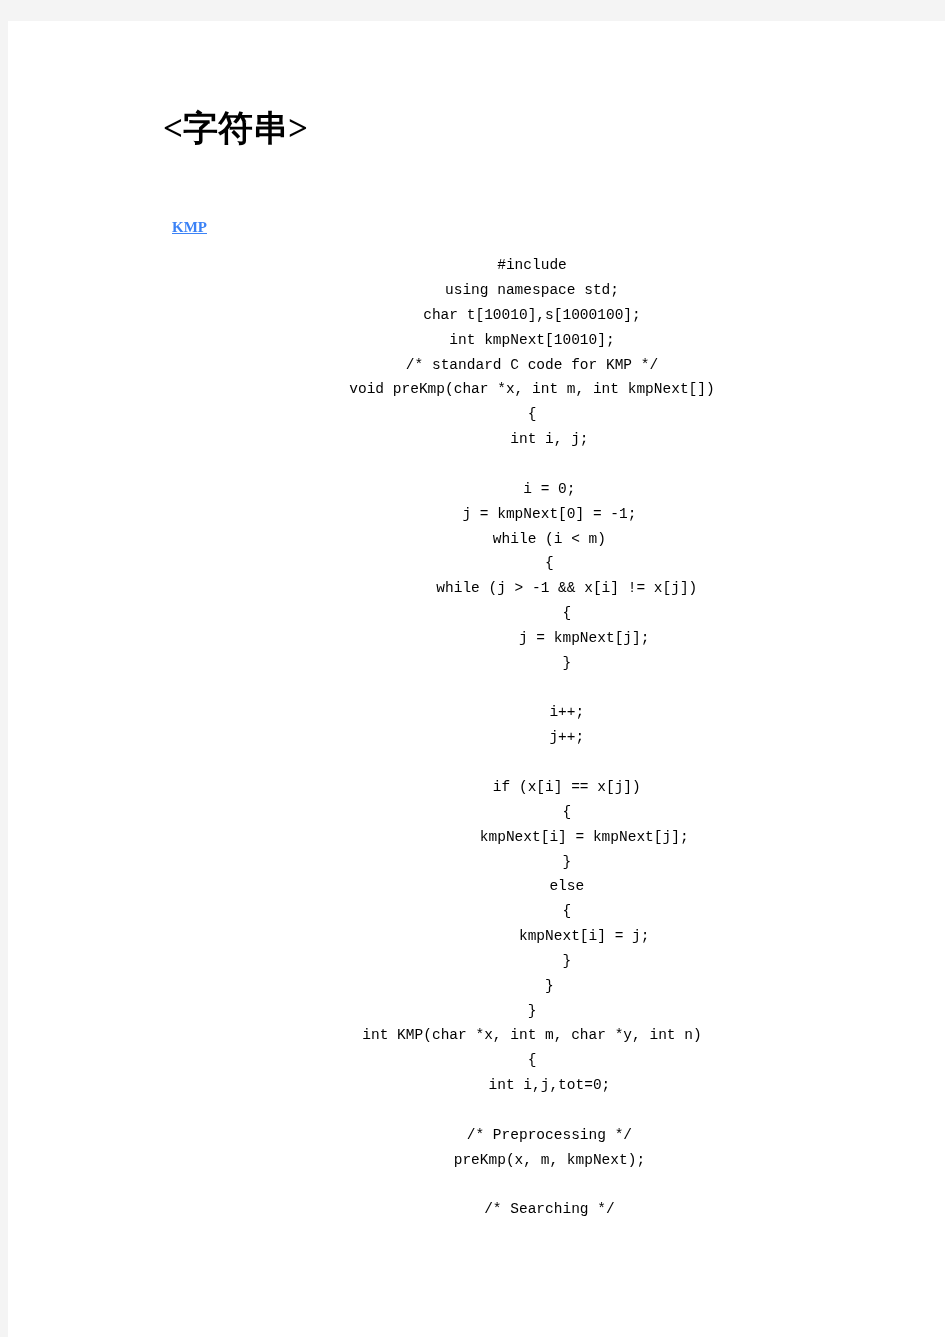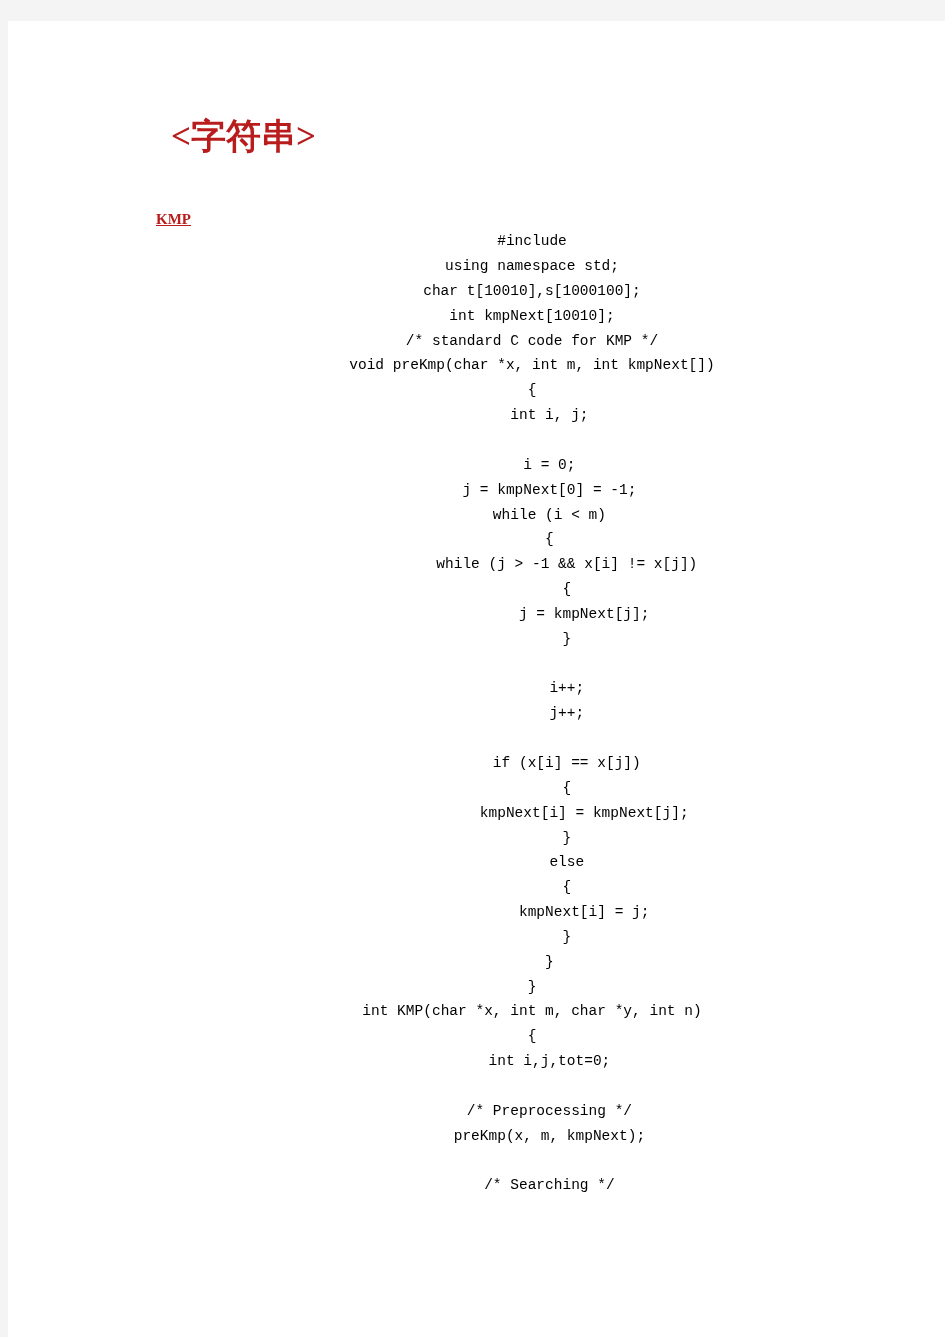--- a/index.html
+++ b/index.html
@@ -25,31 +25,31 @@
     position: absolute;
     left: 140px;
     top: 80px;
     width: 760px;
   }
   .doc-title {
     font-family: "Liberation Serif", serif;
     font-weight: bold;
     font-size: 35px;
     line-height: 1.15;
-    color: #b91c1c;
+    color: #000000;
     letter-spacing: 0px;
-    margin: 16px;
+    margin: 8px;
     padding: 0 0 0 7px;
   }
   .section-heading {
     font-family: "Liberation Serif", serif;
     font-weight: bold;
     font-size: 15px;
-    color: #b91c1c;
-    margin: 0;
+    color: #3b82f6;
+    margin: 16px;
     padding: 0 0 0 8px;
     text-decoration: underline;
     display: inline-block;
   }
   .heading-wrap {
     margin-top: 52px;
     margin-bottom: 0px;
     line-height: 20px;
   }
   .code-block {

